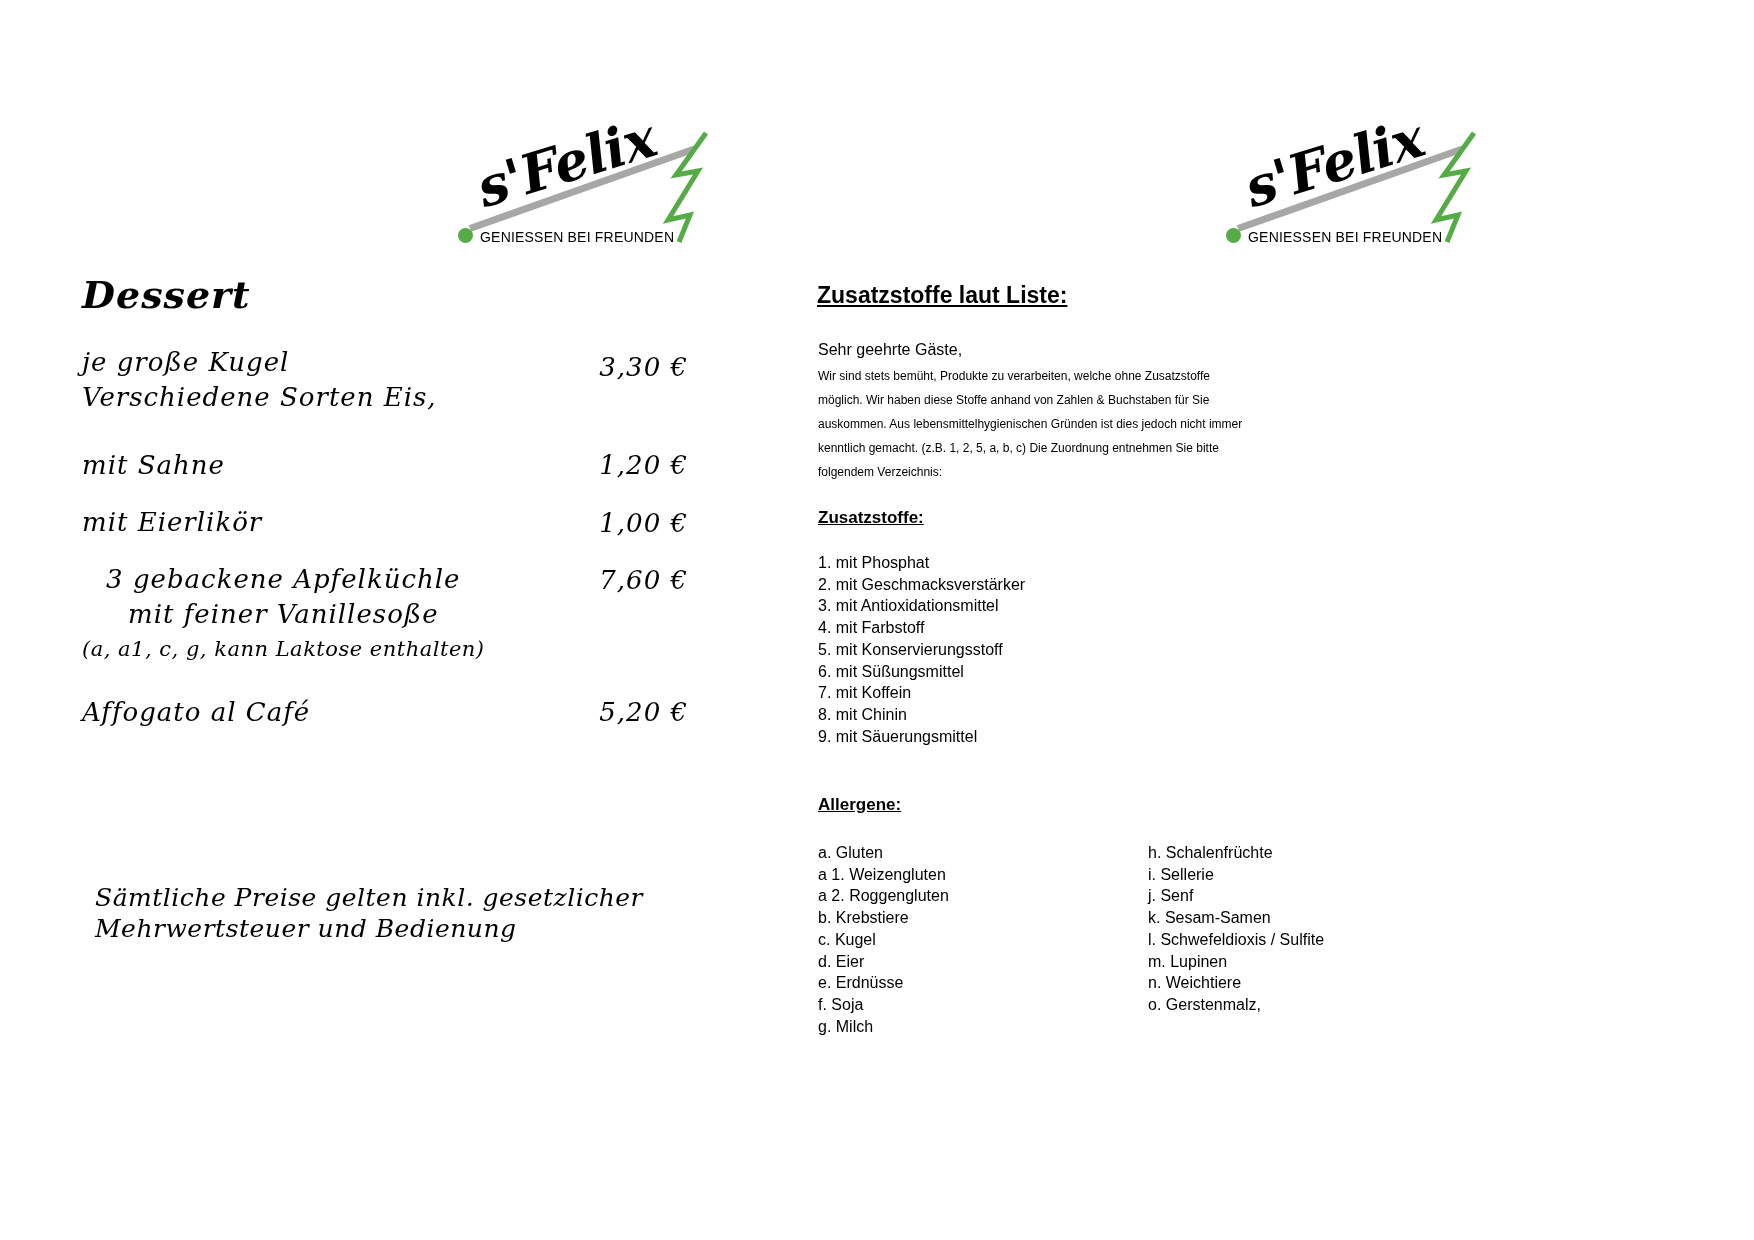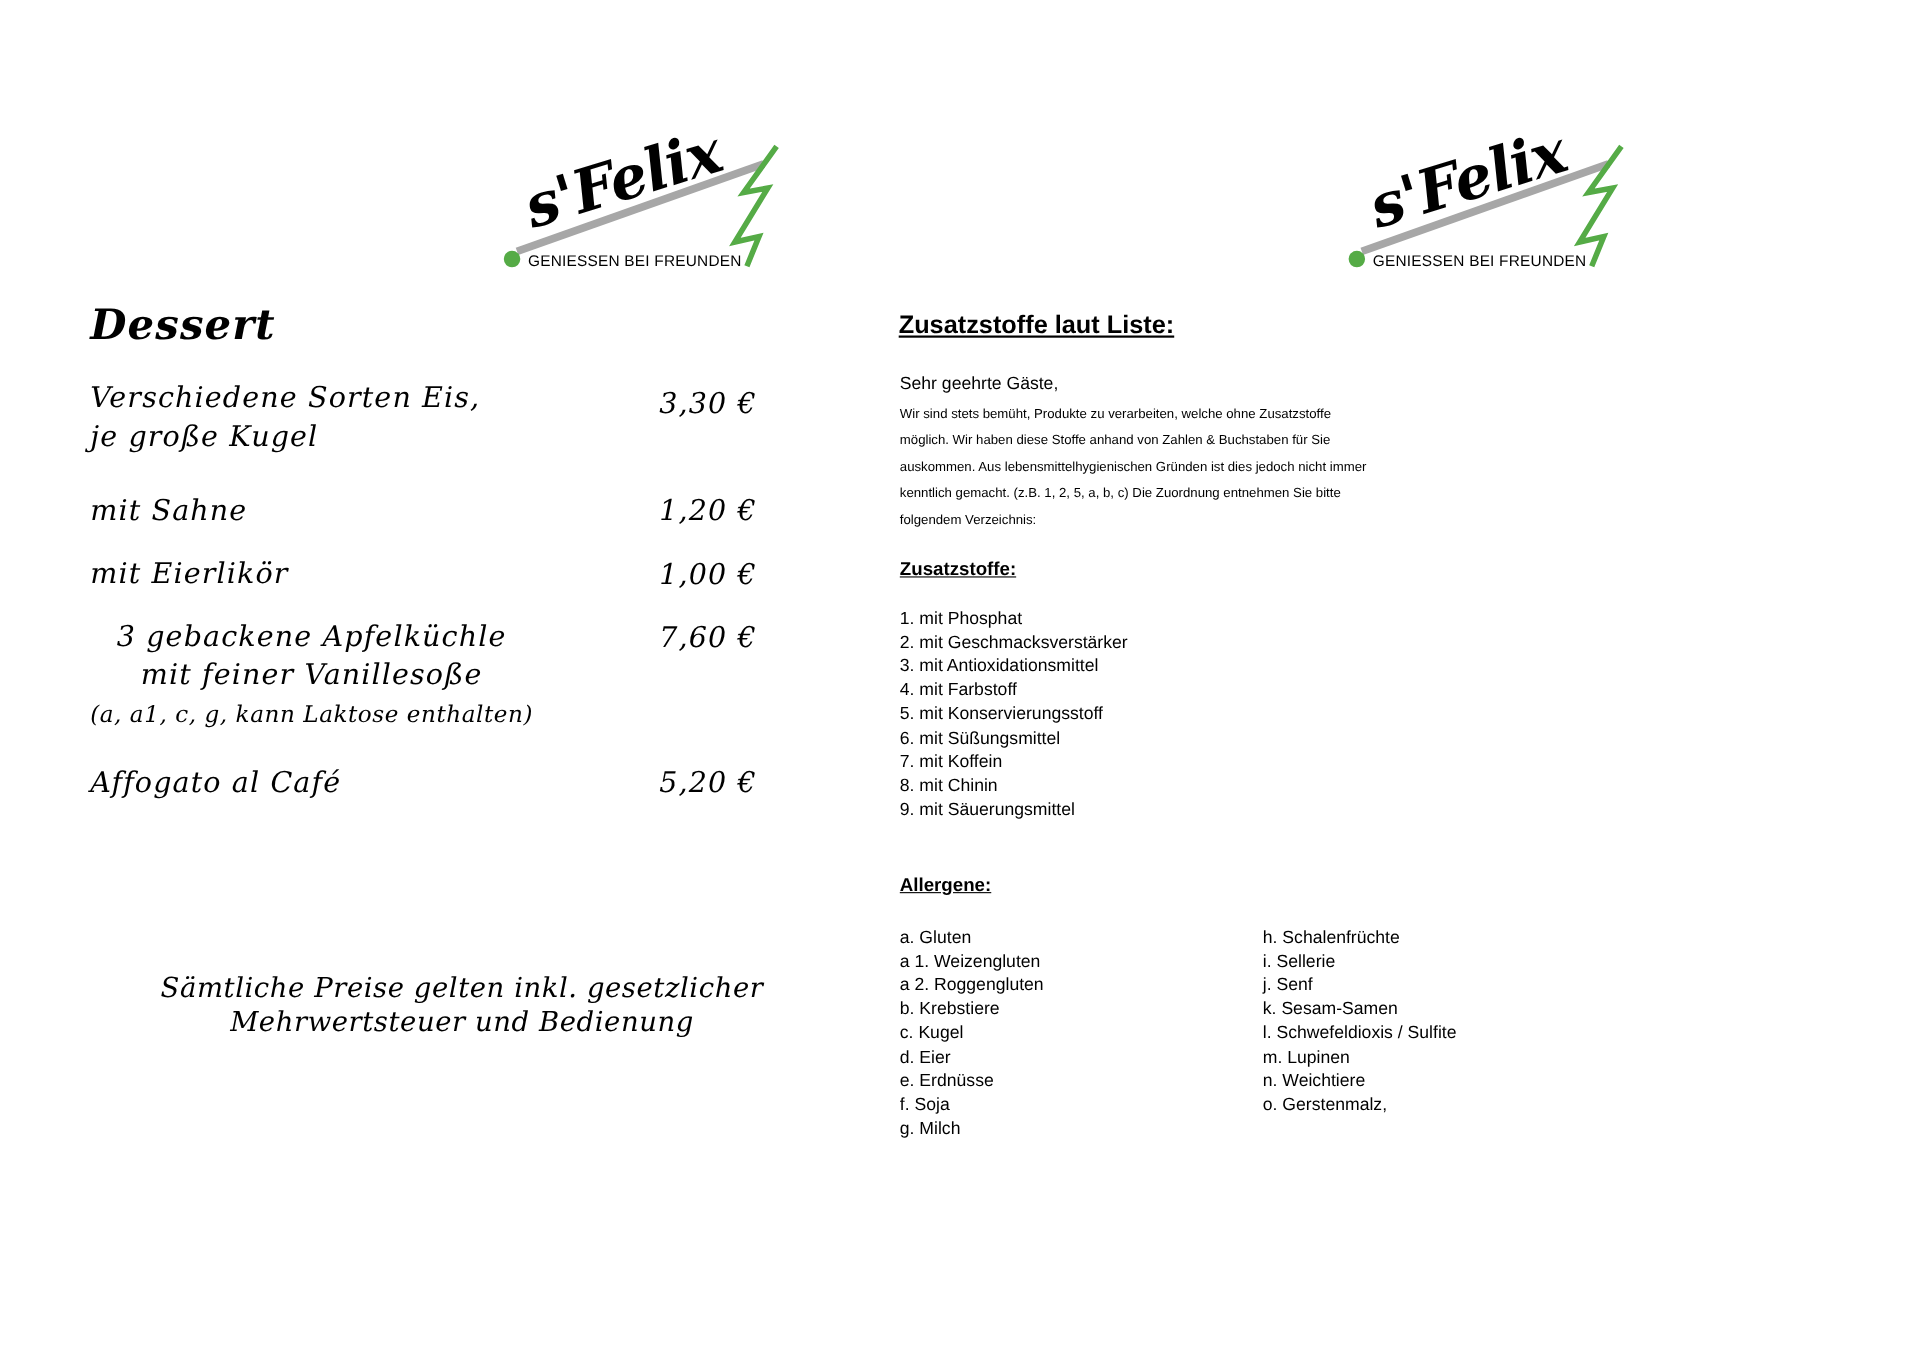--- a/index.html
+++ b/index.html
@@ -56,21 +56,21 @@
     white-space: nowrap;
   }
   .m-note { font-size: 21px; line-height: 34px; letter-spacing: 0.5px; }
   .m-price {
     position: absolute; left: 540px; width: 148px;
     text-align: right; font-size: 26px; letter-spacing: 1px;
     white-space: nowrap;
   }
   .menu-footer {
     position: absolute; left: 95px; top: 882px; width: 650px;
-    text-align: center; font-size: 25px; line-height: 31px;
+    font-size: 25px; line-height: 31px;
     letter-spacing: 0.5px;
   }
 
   
   .r-title {
     position: absolute; left: 817px; top: 282px;
     font-size: 23px; font-weight: bold; text-decoration: underline;
     white-space: nowrap;
   }
   .r-salutation { position: absolute; left: 818px; top: 341px; font-size: 16px; }
@@ -107,22 +107,22 @@
   <div class="logo-dot"></div>
   <div class="logo-tagline">GENIESSEN BEI FREUNDEN</div>
   <svg class="logo-zigzag" width="52" height="115" viewBox="0 0 52 115">
     <path d="M46 3 L16 45 L38 41 L8 90 L30 85 L19 112" fill="none" stroke="#55ab46" stroke-width="5" stroke-linejoin="miter"></path>
   </svg>
 </div>
 
 <div class="dessert-title script-text">Dessert</div>
 
 <div class="m-item script-text" style="top:345px;">
+  <div>je große Kugel</div>
   <div>Verschiedene Sorten Eis,</div>
-  <div>je große Kugel</div>
 </div>
 <div class="m-price script-text" style="top:352px;">3,30 €</div>
 
 <div class="m-item script-text" style="top:448px;">
   <div>mit Sahne</div>
 </div>
 <div class="m-price script-text" style="top:450px;">1,20 €</div>
 
 <div class="m-item script-text" style="top:505px;">
   <div>mit Eierlikör</div>

